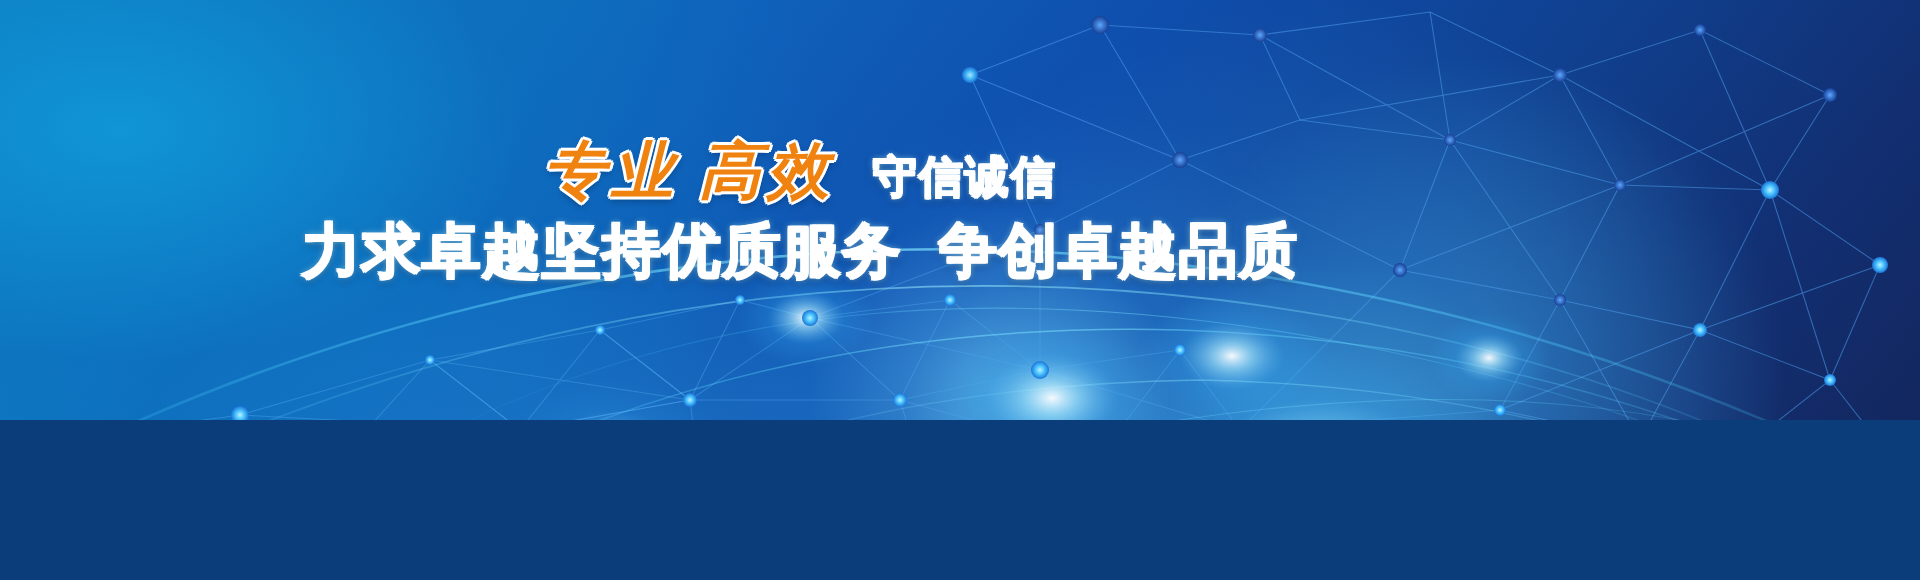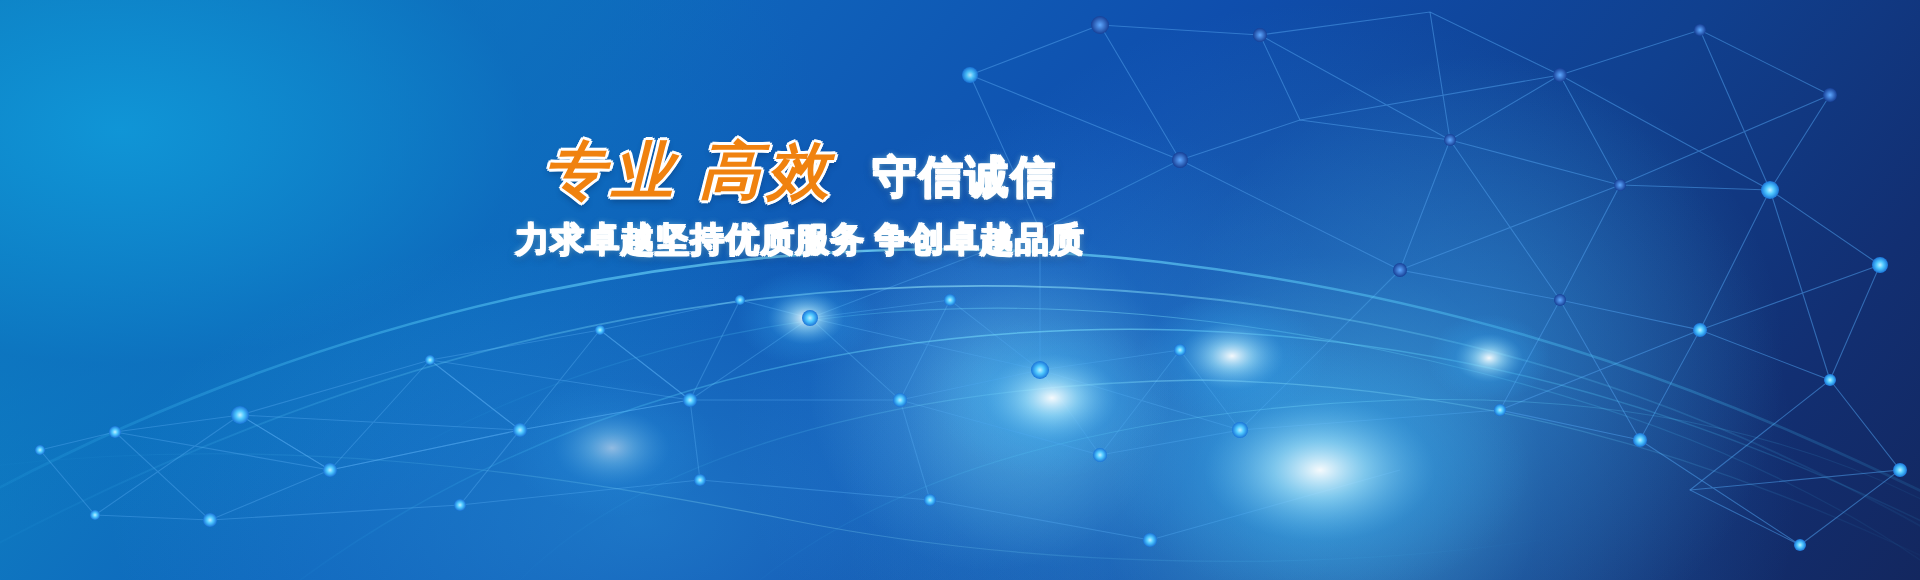--- a/index.html
+++ b/index.html
@@ -1,21 +1,21 @@
 <!DOCTYPE html>
 <html><head>
 <meta charset="utf-8">
 <style>
   * { margin:0; padding:0; box-sizing:border-box; }
   html,body { width:1920px; height:580px; overflow:hidden; background:#0a3d7a; }
   body { font-family:"Liberation Sans", sans-serif; }
 
   #banner {
     position:relative;
-    width:1920px; height:580px;
+    width:1920px; height:420px;
     overflow:hidden;
     background:
       radial-gradient(circle at 1320px 480px, rgba(90,210,255,0.55) 0%, rgba(60,170,245,0.22) 16%, rgba(0,0,0,0) 34%),
       radial-gradient(circle at 1050px 420px, rgba(120,225,255,0.40) 0%, rgba(50,160,240,0.16) 13%, rgba(0,0,0,0) 28%),
       radial-gradient(circle at 990px 390px, rgba(150,235,255,0.35) 0%, rgba(0,0,0,0) 17%),
       radial-gradient(circle at 1480px 360px, rgba(80,200,255,0.30) 0%, rgba(0,0,0,0) 20%),
       radial-gradient(ellipse 760px 420px at 640px 520px, rgba(60,190,245,0.30) 0%, rgba(0,0,0,0) 70%),
       radial-gradient(ellipse 900px 520px at 120px 130px, rgba(16,150,215,0.95) 0%, rgba(12,110,190,0.55) 45%, rgba(0,0,0,0) 78%),
       linear-gradient(128deg, #0d8cc4 0%, #0e7ec2 12%, #0f63bb 32%, #0f4ead 52%, #10408f 72%, #122f72 88%, #13275f 100%);
   }
@@ -57,28 +57,28 @@
     font-size:44px;
     letter-spacing:2px;
     margin-left:18px;
     text-shadow:
       -1px -1px 0 #ffffff, 1px -1px 0 #ffffff,
       -1px  1px 0 #ffffff, 1px  1px 0 #ffffff,
       0 0 6px rgba(150,225,255,0.85),
       0 3px 8px rgba(2,24,60,0.5);
   }
   .subline {
-    font-family:Liberation Serif, serif;
+    font-family:Liberation Mono, monospace;
     font-weight:bold;
-    font-size:34px;
+    font-size:59px;
     line-height:60px;
     color:#ffffff;
     letter-spacing:1px;
     white-space:nowrap;
-    margin-top:2px;
+    margin-top:18px;
     text-shadow:
       -1px -1px 0 #ffffff, 1px -1px 0 #ffffff,
       -1px  1px 0 #ffffff, 1px  1px 0 #ffffff,
       0 0 7px rgba(160,230,255,0.8),
       0 3px 9px rgba(2,24,60,0.5);
   }
 </style>
 </head>
 <body>
 

